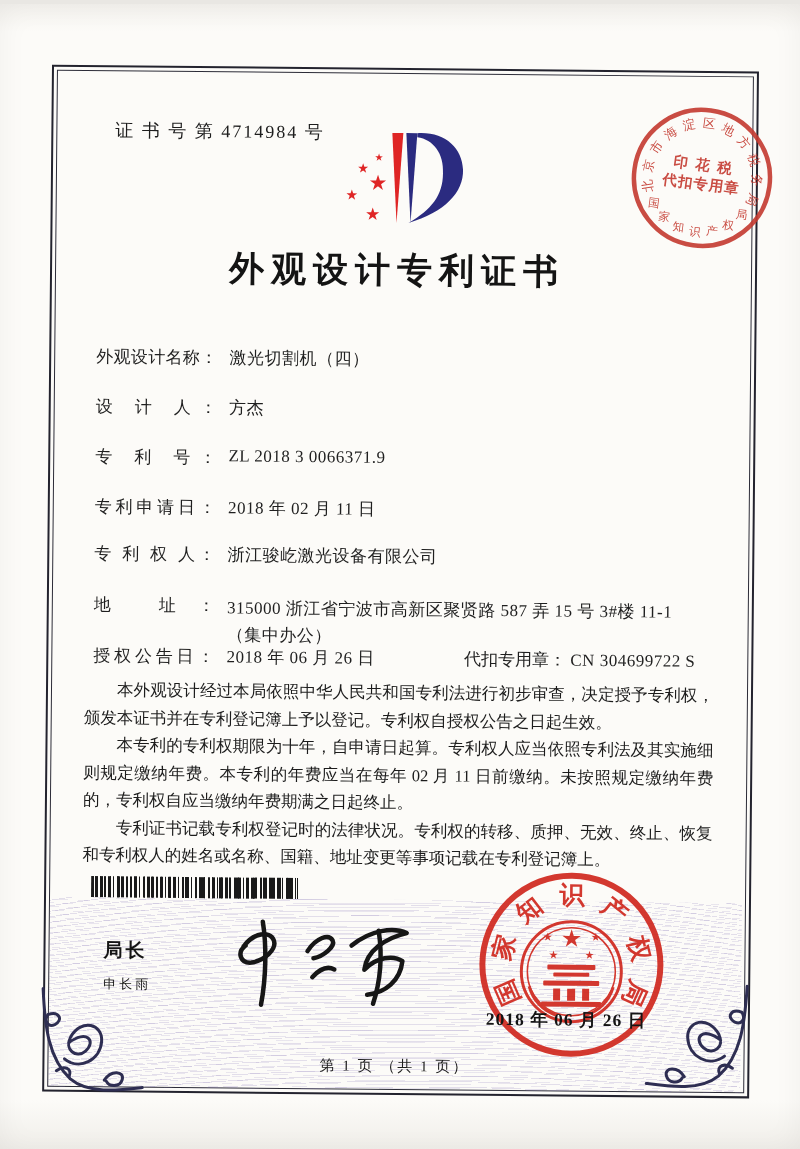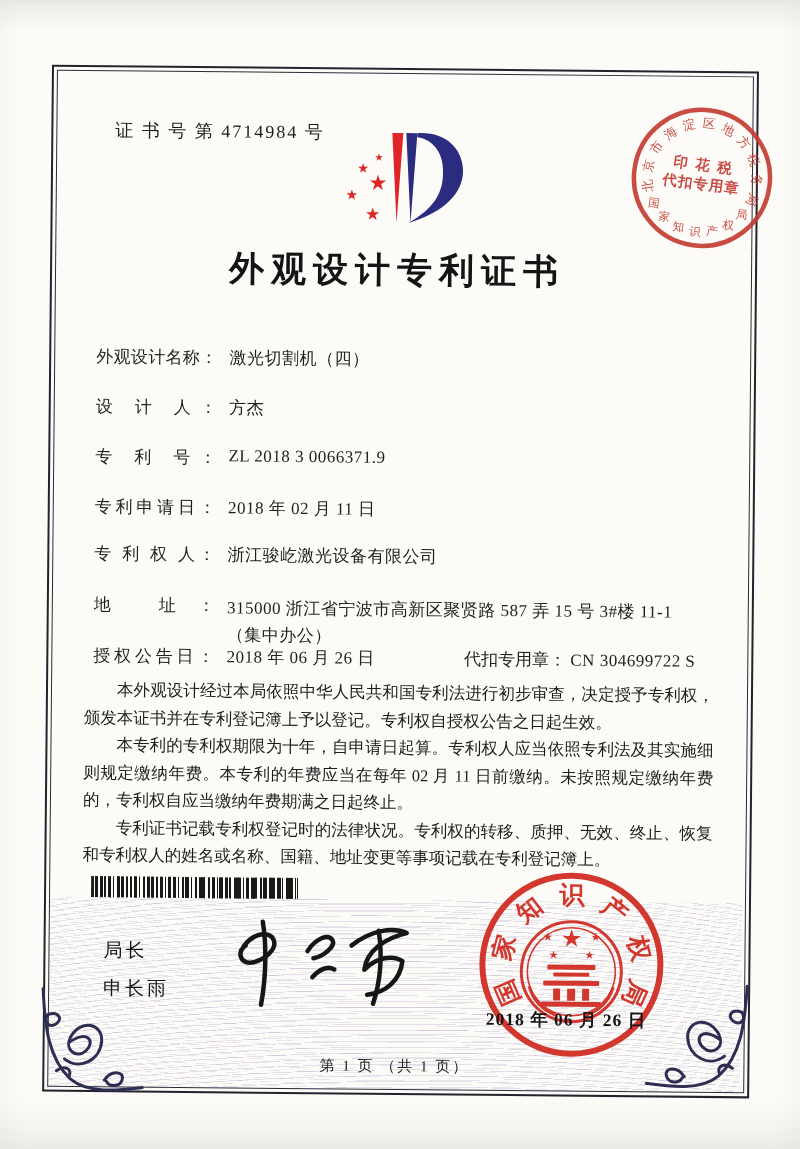--- a/index.html
+++ b/index.html
@@ -32,22 +32,22 @@
   .row .val{display:inline-block;margin-left:8px;vertical-align:top;letter-spacing:.5px;}
   .row .val.wrap{white-space:normal;width:455px;line-height:27px;}
   .grant-no{position:absolute;left:360px;top:0;}
   .paras{position:absolute;left:86px;top:675px;width:630px;z-index:2;
     font-size:16.5px;line-height:27.5px;color:#1c1c1c;text-align:justify;}
   .paras p{margin:0;text-indent:2em;}
   .barcode{position:absolute;left:95px;top:875px;width:207px;height:21px;z-index:2;
     background-image:
       repeating-linear-gradient(90deg,#191919 0 1.5px,transparent 1.5px 4px,#191919 4px 6.5px,transparent 6.5px 9px,#191919 9px 10px,transparent 10px 13px),
       repeating-linear-gradient(90deg,transparent 0 2px,#191919 2px 3px,transparent 3px 9px,#191919 9px 12px,transparent 12px 17px);}
-  .sig-title{position:absolute;left:108px;top:936px;font-size:19px;letter-spacing:3px;z-index:2;color:#151515;}
-  .sig-name{position:absolute;left:108px;top:974px;font-size:19px;letter-spacing:3px;z-index:2;color:#151515;}
+  .sig-title{position:absolute;left:108px;top:936px;font-size:19px;letter-spacing:3px;z-index:2;color:#151515;font-weight:bold;}
+  .sig-name{position:absolute;left:108px;top:974px;font-size:13px;letter-spacing:3px;z-index:2;color:#151515;}
   .sig-script{position:absolute;left:220px;top:912px;z-index:2;}
   .office-seal{position:absolute;left:480px;top:863px;z-index:3;opacity:.92;}
   .seal-date{position:absolute;left:491px;top:1002px;font-size:17.5px;font-weight:bold;
     letter-spacing:1px;color:#141414;z-index:4;}
   .tax-stamp{position:absolute;left:624px;top:96px;z-index:3;transform:rotate(7deg);opacity:.9;}
   .footer{position:absolute;left:250px;top:1053px;width:300px;text-align:center;
     font-size:15px;letter-spacing:2px;color:#1d1d1d;z-index:2;}
   .ornament{position:absolute;z-index:2;}
   svg text.sealtxt{font-family:"Liberation Serif","DejaVu Serif",serif;font-weight:bold;}
 </style>

